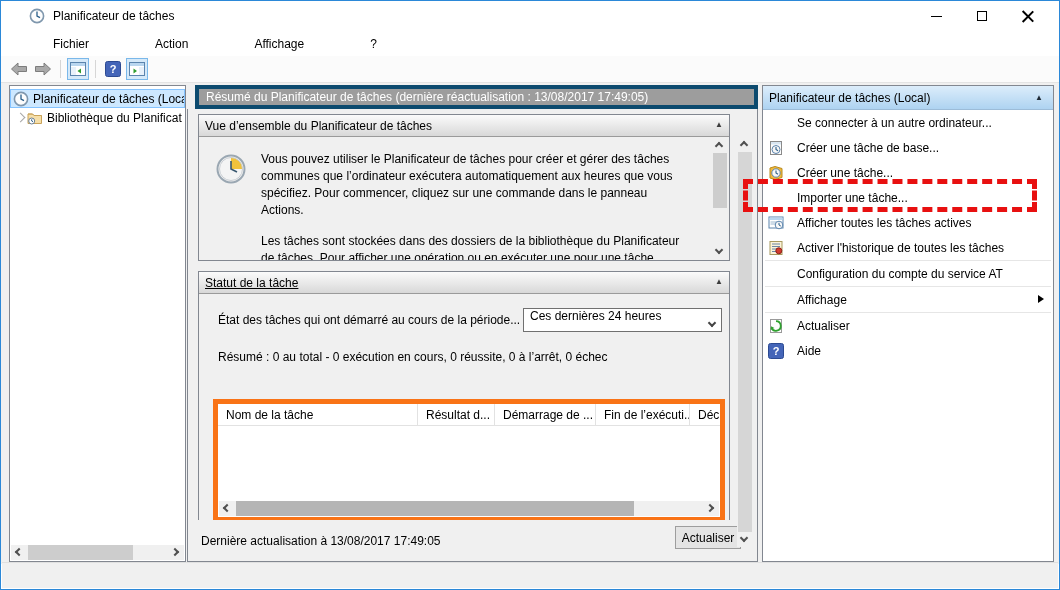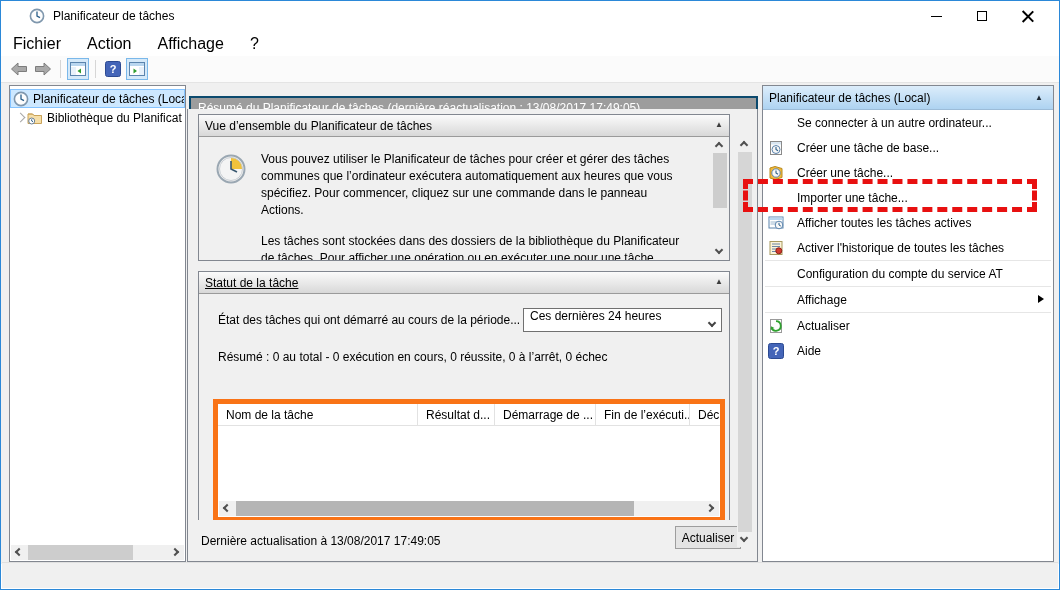--- a/index.html
+++ b/index.html
@@ -15,21 +15,21 @@
   .win-btn { width:46px; height:30px; display:flex; align-items:center; justify-content:center; position:relative; }
   .glyph-min { width:11px; height:1px; background:#000; }
   .glyph-max { width:10px; height:10px; border:1px solid #000; }
   .glyph-close { position:relative; width:12px; height:12px; }
   .glyph-close::before,.glyph-close::after { content:""; position:absolute; left:5px; top:-1px; width:1.5px; height:15px; background:#000; }
   .glyph-close::before { transform:rotate(45deg); }
   .glyph-close::after { transform:rotate(-45deg); }
 
   
   .menubar { position:absolute; top:30px; left:0; right:0; height:25px; background:#fff; display:flex; align-items:center; padding-left:12px; gap:26px; }
-  .menu-item { font-size:16px; }
+  .menu-item { font-size:12px;margin-left:40px; }
 
   
   .toolbar { position:absolute; top:55px; left:0; right:0; height:27px; background:#fbfbfb; border-bottom:1px solid #e4e4e4; display:flex; align-items:center; padding-left:6px; }
   .tb-sep { width:1px; height:18px; background:#d6d6d6; margin:0 5px; }
   .tb-btn { width:22px; height:22px; display:flex; align-items:center; justify-content:center; margin:0 1px; border:1px solid transparent; }
   .tb-btn.toggled { background:#d5e9f9; border:1px solid #7ab8ea; }
 
   
   .main { position:absolute; top:82px; left:0; right:0; height:481px; background:#f0f0f0; }
   .statusbar { position:absolute; bottom:1px; left:1px; right:1px; height:26px; background:#f0f0f0; border-top:1px solid #e0e0e0; }
@@ -48,21 +48,21 @@
   .hscroll .thumb { position:absolute; top:0; height:15px; background:#cdcdcd; }
 
   .chev { position:absolute; width:6px; height:6px; border-left:2px solid #505050; border-bottom:2px solid #505050; }
   .chev.up    { left:4px; top:5px;  transform:rotate(135deg); }
   .chev.down  { left:4px; top:3px;  transform:rotate(-45deg); }
   .chev.left  { left:5px; top:4px;  transform:rotate(45deg); }
   .chev.right { left:3px; top:4px;  transform:rotate(225deg); }
 
   
   .center-panel { position:absolute; left:186px; top:2px; width:571px; height:477px; }
-  .center-header { position:absolute; top:0; left:2px; right:0; height:24px; background:#9d9d9d; border:2px solid #0c4a6e; color:#fff; display:flex; align-items:center; padding-left:7px; white-space:nowrap; overflow:hidden;margin-top:11px; }
+  .center-header { position:absolute; top:0; left:8px; right:0; height:24px; background:#9d9d9d; border:4px solid #0c4a6e; color:#fff; display:flex; align-items:center; padding-left:7px; white-space:nowrap; overflow:hidden; }
   .center-body { position:absolute; top:24px; left:0; right:0; bottom:0; background:#f0f0f0; border:1px solid #828790; border-top:none; }
 
   .section-box { position:absolute; left:10px; width:532px; border:1px solid #828790; background:#f0f0f0; }
   .section-hd { height:22px; background:linear-gradient(#fbfbfb,#d8d8d8); border-bottom:1px solid #9a9a9a; display:flex; align-items:center; padding:0 6px; position:relative; }
   .section-hd .collapse { position:absolute; right:6px; top:5px; font-size:8px; color:#3c3c3c; line-height:10px; }
 
   .overview-box { top:5px; height:147px; }
   .overview-body { position:absolute; top:22px; left:0; right:0; bottom:0; overflow:hidden; }
   .ov-clock { position:absolute; left:16px; top:16px; width:32px; height:32px; }
   .ov-text { position:absolute; left:62px; top:14px; right:40px; line-height:17px; }

